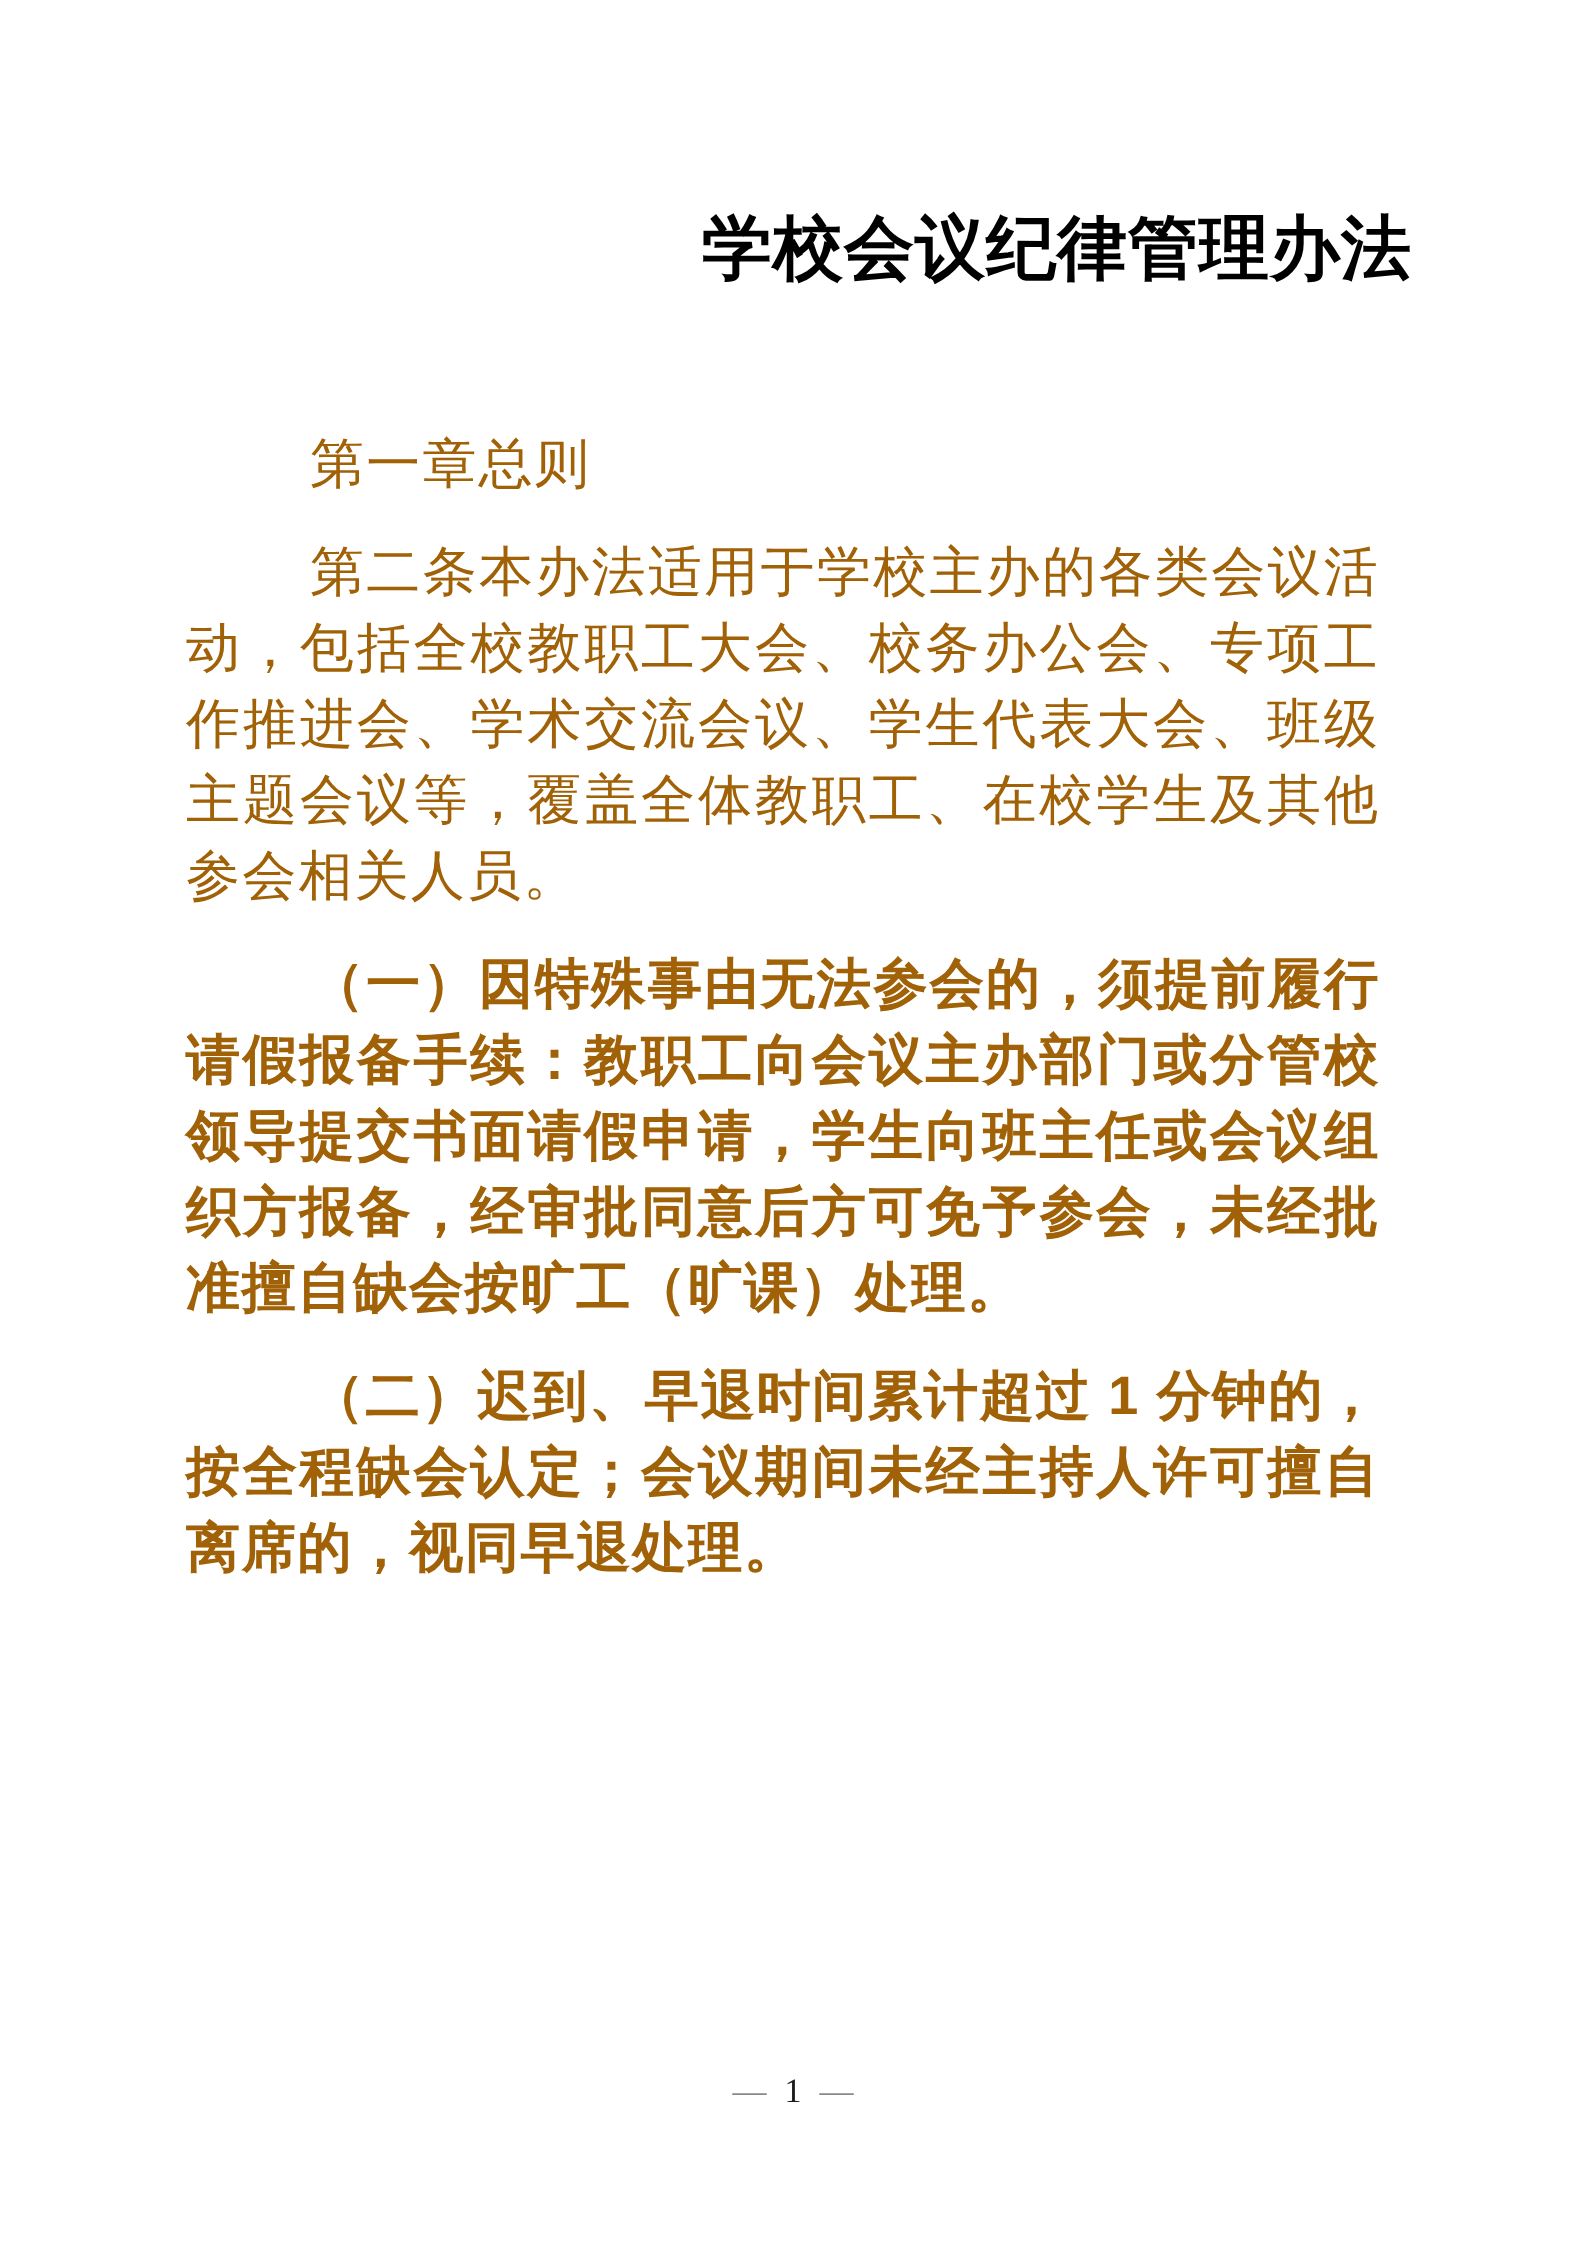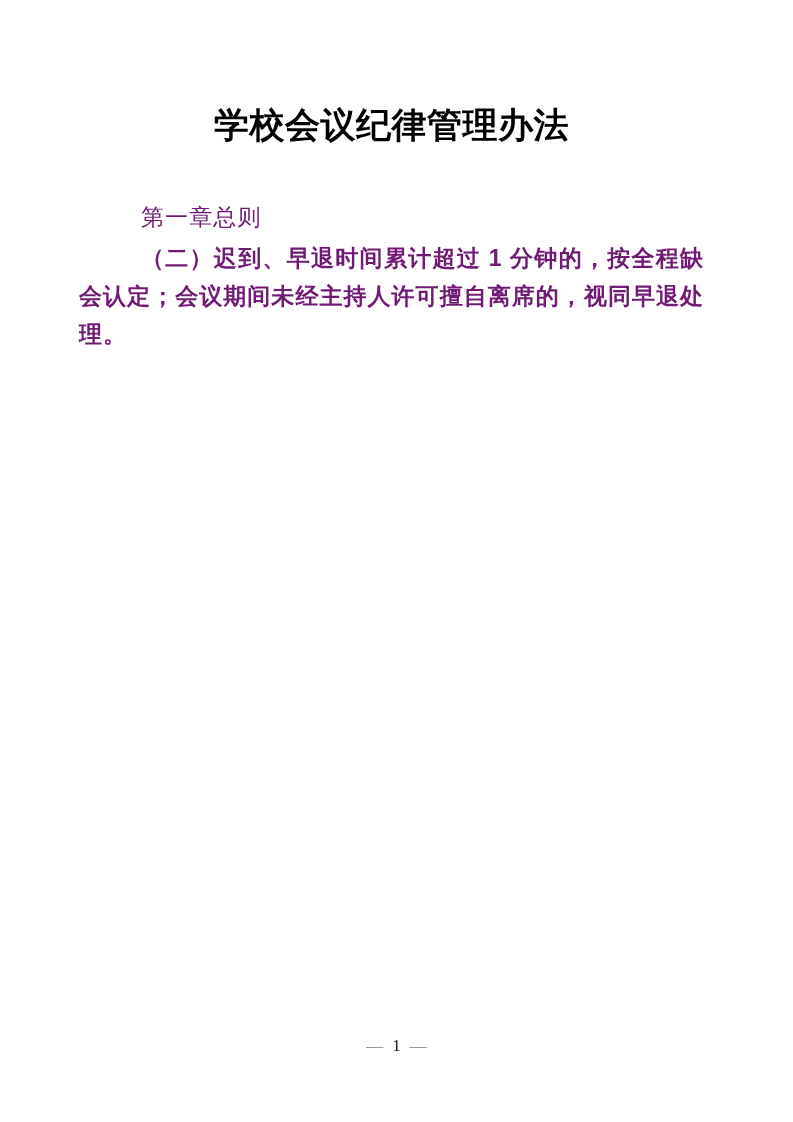--- a/index.html
+++ b/index.html
@@ -14,43 +14,43 @@
     box-sizing: border-box;
     background: #ffffff;
     padding: 0 87px 0 77px;
     overflow: hidden;
     color: #000000;
   }
   .doc-title {
     margin: 0;
     padding-top: 101px;
     height: 47px;
-    text-align: center;
+    text-align: right;
     font-family: "Liberation Sans", "DejaVu Sans", sans-serif;
     font-weight: 900;
     font-size: 35px;
     line-height: 47px;
     letter-spacing: 0.5px;
     color: #000000;
   }
   .doc-body {
     margin-top: 49px;
     height: 836px;
     overflow: hidden;
   }
   .para {
-    margin: 2px;
+    margin: 16px;
     font-family: "Liberation Serif", "DejaVu Serif", serif;
-    font-size: 23px;
+    font-size: 27px;
     line-height: 38px;
     letter-spacing: 1.1px;
     text-indent: 62px;
     text-align: justify;
     word-break: break-all;
-    color: #701a75;
+    color: #a16207;
   }
   .para.bold {
     font-weight: bold;
     font-family: "Liberation Sans", "DejaVu Sans", sans-serif;
     letter-spacing: 0.9px;
   }
   .doc-footer {
     position: absolute;
     left: 0;
     right: 0;
@@ -69,19 +69,21 @@
   }
 </style>
 </head>
 <body>
 
 <div class="doc-page">
   <h1 class="doc-title">学校会议纪律管理办法</h1>
 
   <div class="doc-body" id="para-container">
       <p class="para">第一章总则</p>
+      <p class="para">第二条本办法适用于学校主办的各类会议活动，包括全校教职工大会、校务办公会、专项工作推进会、学术交流会议、学生代表大会、班级主题会议等，覆盖全体教职工、在校学生及其他参会相关人员。</p>
+      <p class="para bold">（一）因特殊事由无法参会的，须提前履行请假报备手续：教职工向会议主办部门或分管校领导提交书面请假申请，学生向班主任或会议组织方报备，经审批同意后方可免予参会，未经批准擅自缺会按旷工（旷课）处理。</p>
       <p class="para bold">（二）迟到、早退时间累计超过 1 分钟的，按全程缺会认定；会议期间未经主持人许可擅自离席的，视同早退处理。</p>
     </div>
 
   <div class="doc-footer">
     <span class="dash">—</span><span class="pnum">1</span><span class="dash">—</span>
   </div>
 </div>
 
 </body></html>

